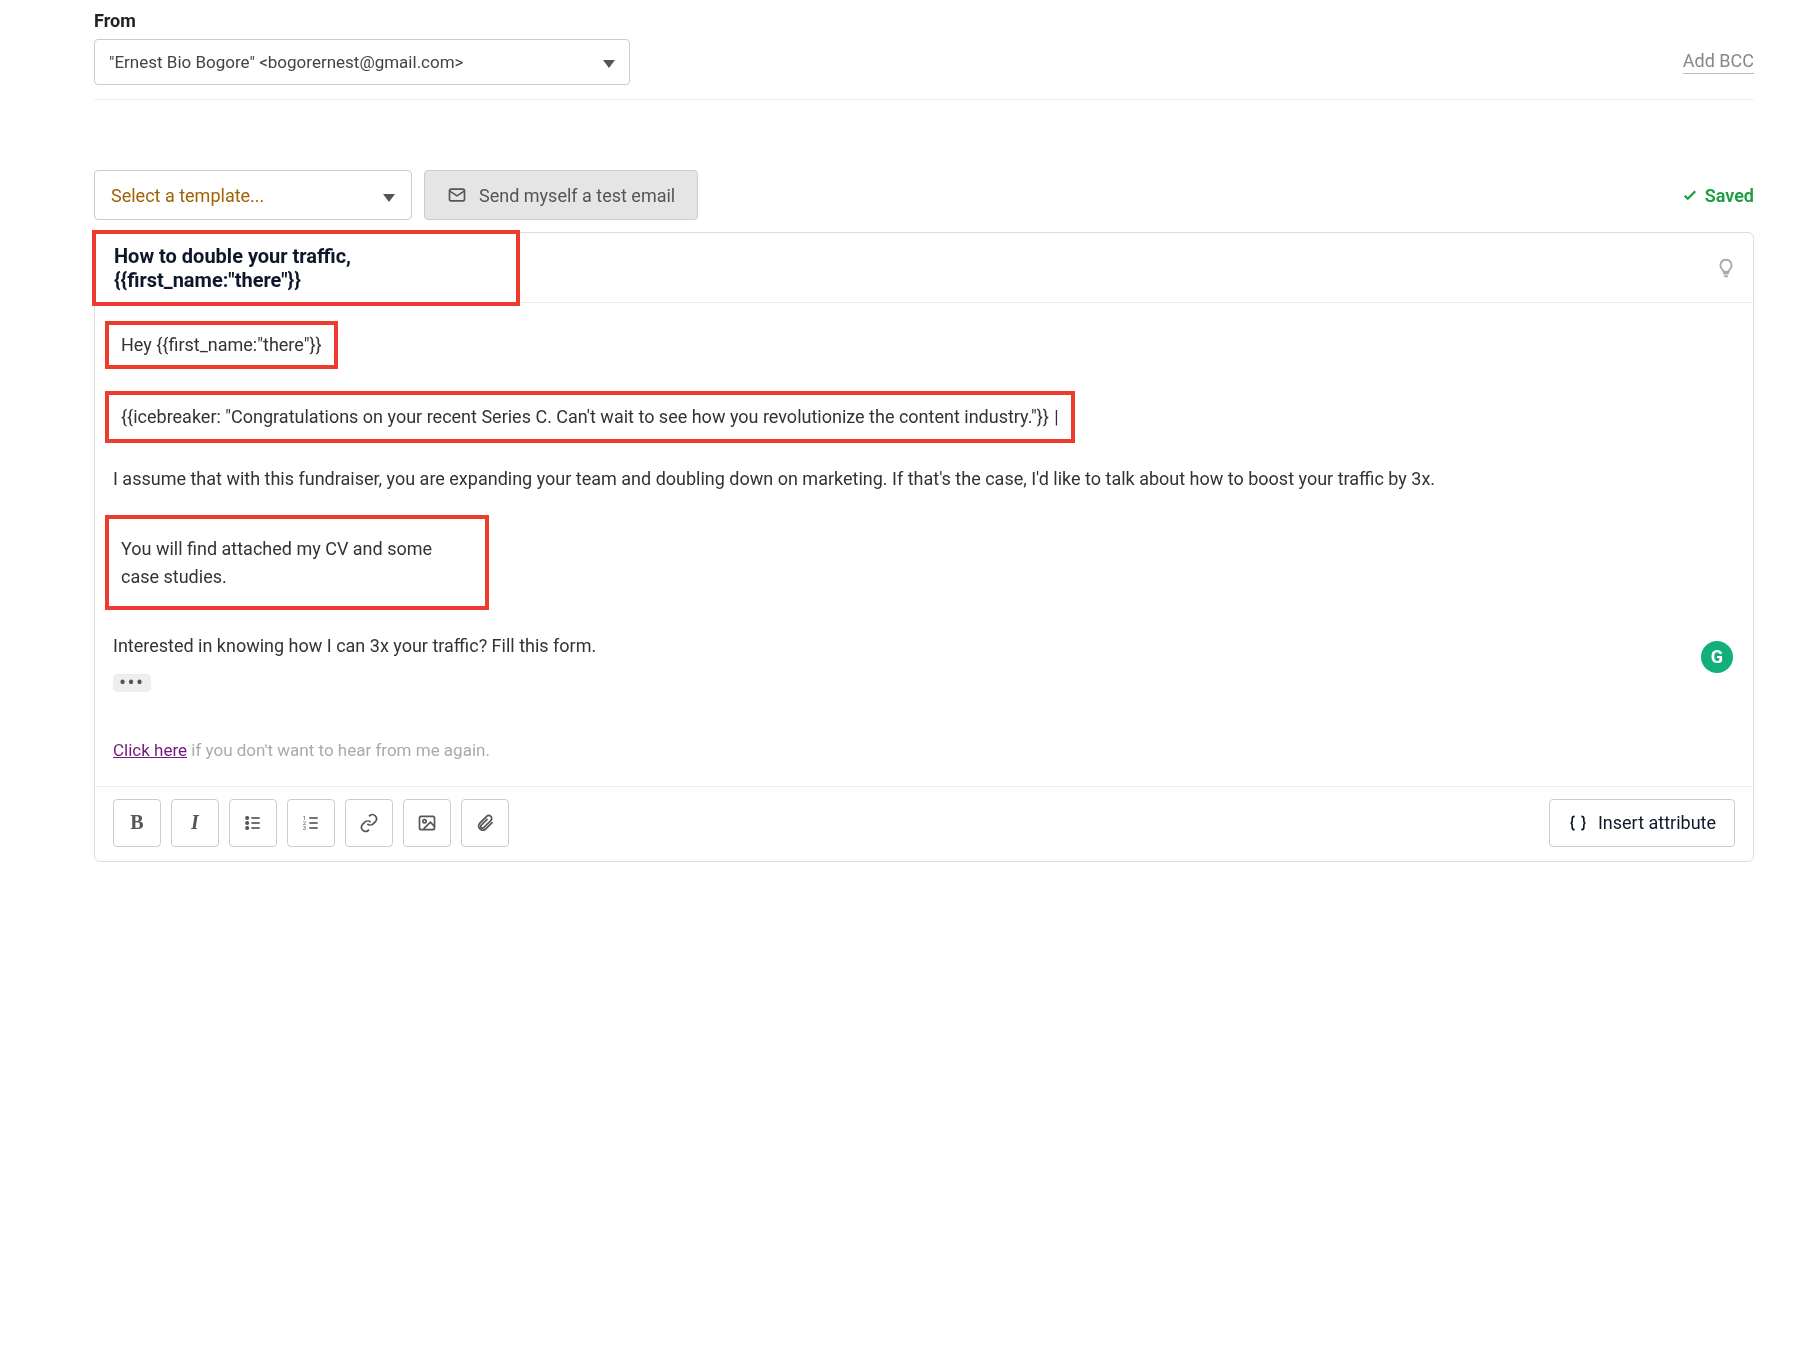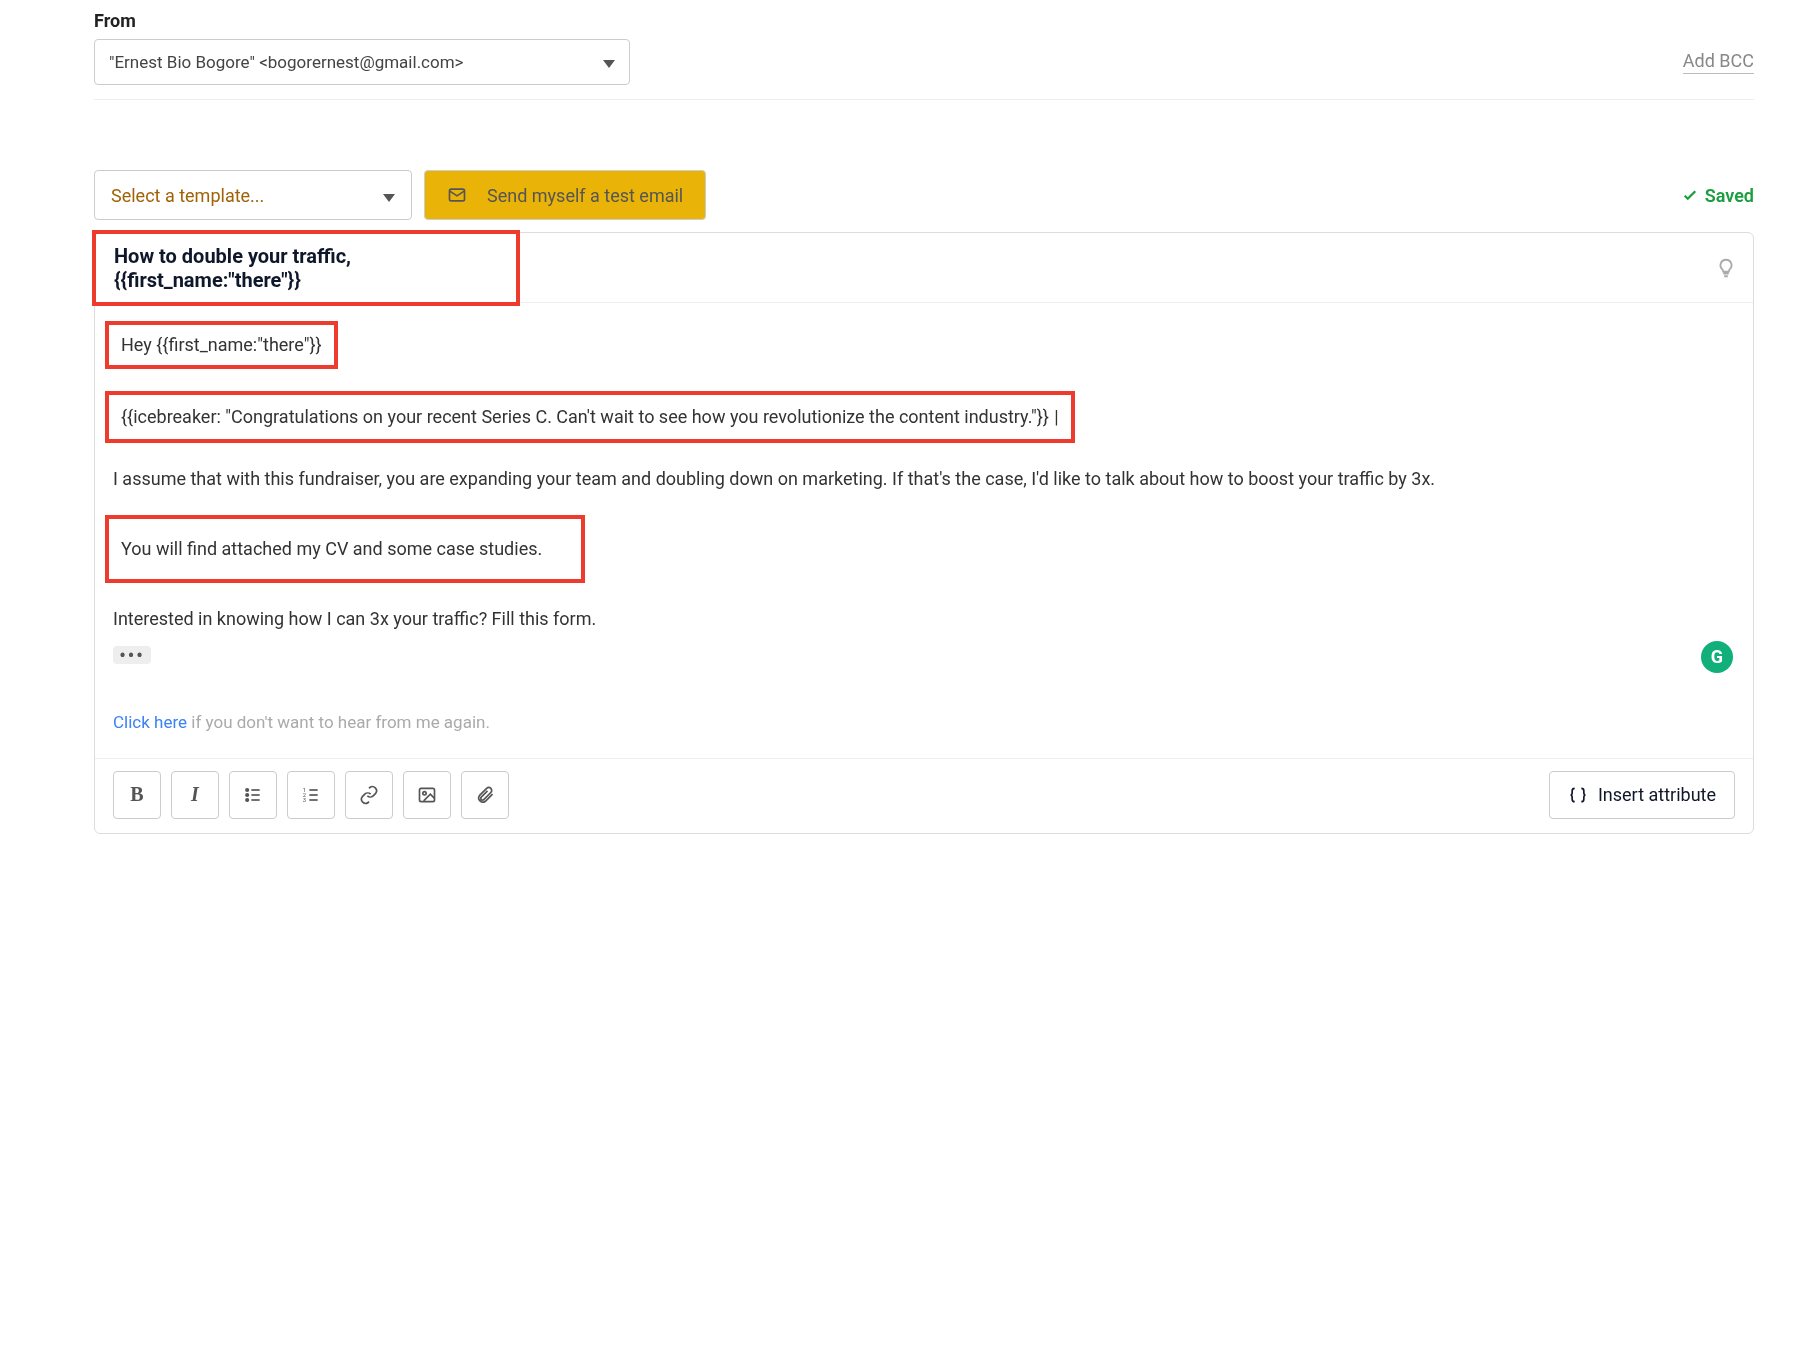--- a/index.html
+++ b/index.html
@@ -74,28 +74,28 @@
       padding: 0 16px;
       color: #a16207;
       font-size: 18px;
       background: #fff;
       cursor: pointer;
     }
 
     .btn-test-email {
       display: flex;
       align-items: center;
-      gap: 20px;
+      gap: 12px;
       border: 1px solid #ccc;
       border-radius: 4px;
       height: 50px;
       padding: 0 22px;
       color: #555;
       font-size: 18px;
-      background: #eab308;
+      background: #e5e5e5;
       cursor: pointer;
     }
 
     .saved {
       color: #1a9e3f;
       font-size: 18px;
       font-weight: 600;
       display: flex;
       align-items: center;
       gap: 6px;
@@ -165,21 +165,21 @@
     }
 
     .para { margin-top: 22px; }
 
     .hi-box-med {
       border: 4px solid #ed3b2e;
       display: block;
       padding: 16px 12px;
       margin-top: 22px;
       margin-left: -8px;
-      width: 480px;
+      width: 384px;
     }
 
     .more-dots {
       background: #eee;
       border-radius: 4px;
       display: inline-flex;
       align-items: center;
       justify-content: center;
       width: 38px;
       height: 18px;
@@ -189,21 +189,22 @@
       font-weight: 700;
       cursor: pointer;
     }
 
     .unsub {
       margin-top: 40px;
       color: #aaa;
       font-size: 17px;
     }
     .unsub a {
-      color: #3b82f6;
+      color: #701a75;
+      text-decoration: underline;
       cursor: pointer;
     }
 
     .toolbar-row {
       border-top: 1px solid #eee;
       padding: 12px 18px 14px 18px;
       display: flex;
       align-items: center;
       justify-content: space-between;
     }

